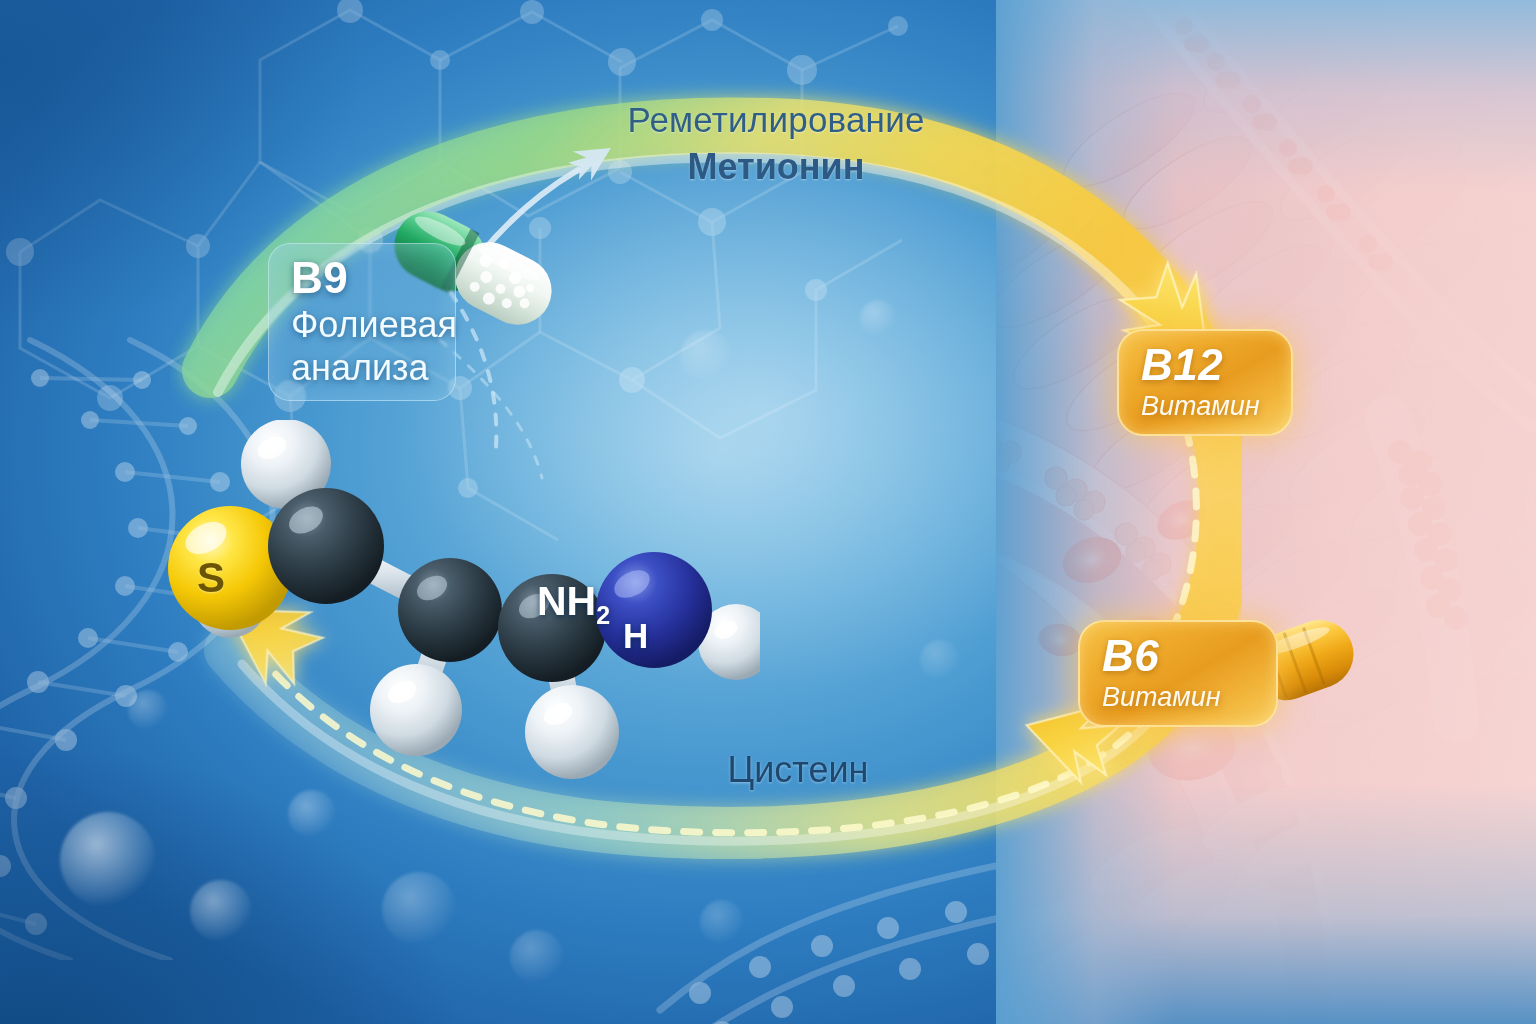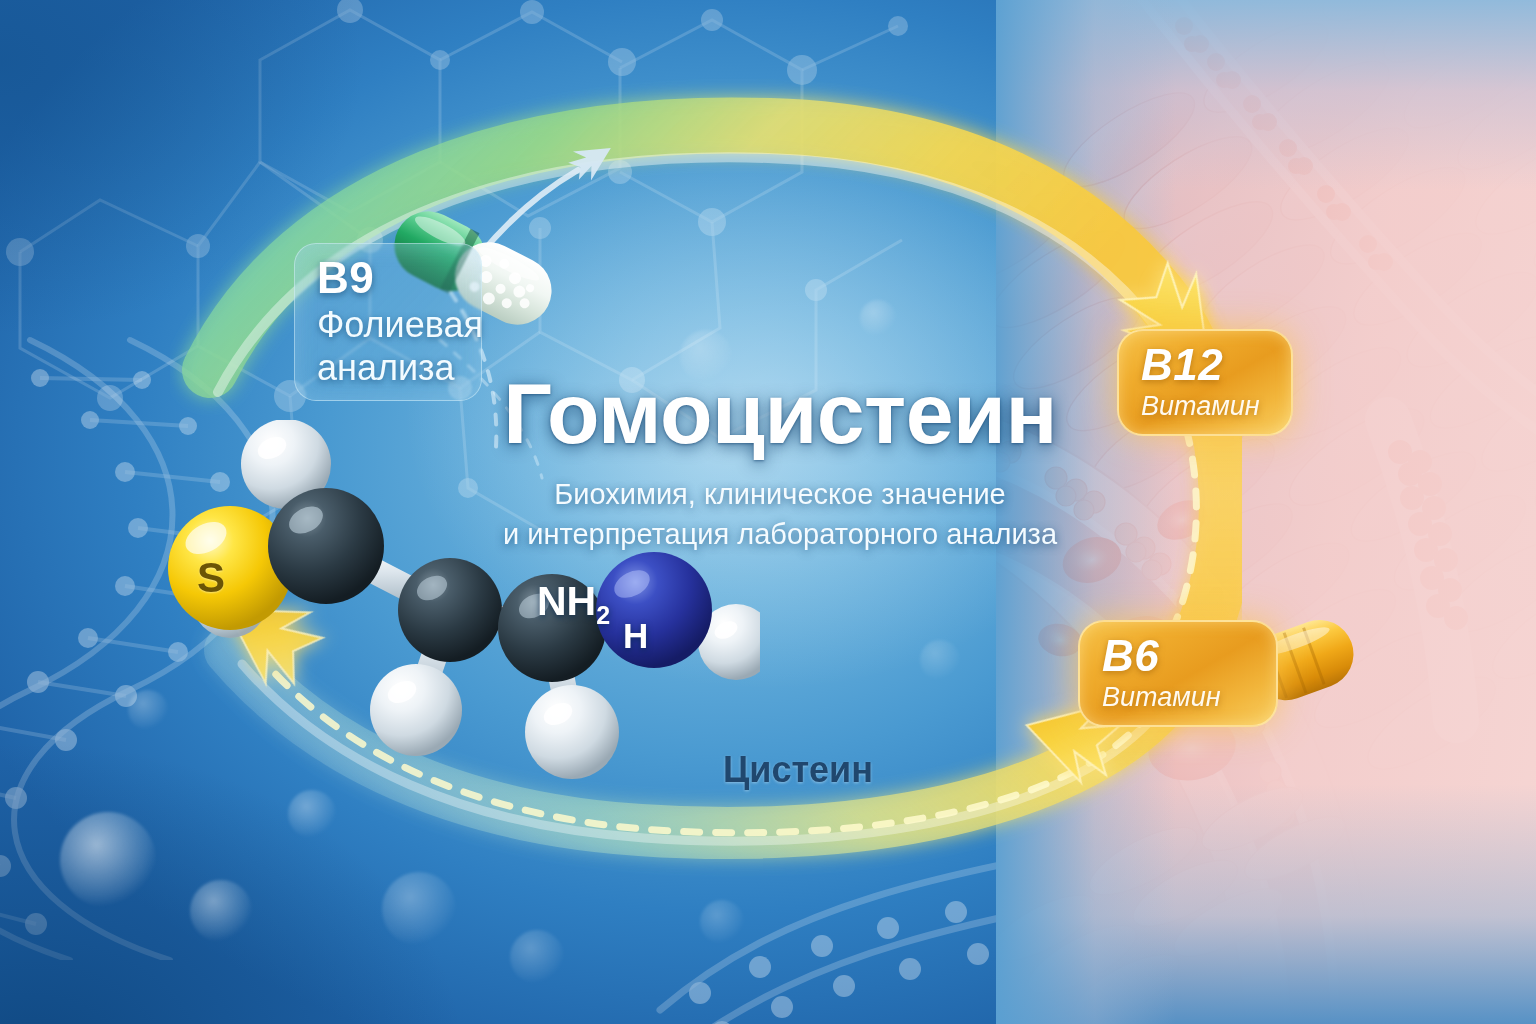--- a/index.html
+++ b/index.html
@@ -57,21 +57,20 @@
   .badge{position:absolute;border-radius:22px;padding:12px 22px 14px 22px;line-height:1;}
   .badge .b-code{display:block;font-weight:bold;letter-spacing:.5px;}
   .badge .b-sub{display:block;}
 
   #badge-b9{
     left:268px;top:243px;width:188px;
     background:linear-gradient(135deg, rgba(150,205,232,.30), rgba(120,185,222,.16));
     border:1.5px solid rgba(215,240,252,.55);
     box-shadow:0 0 22px rgba(180,225,248,.25) inset;
     backdrop-filter:blur(1px);
-    margin-left:26px;
   }
   #badge-b9 .b-code{font-size:44px;color:#ffffff;text-shadow:0 2px 7px rgba(10,55,95,.6);}
   #badge-b9 .b-sub{font-size:36px;color:#f2fbff;margin-top:7px;text-shadow:0 2px 6px rgba(10,55,95,.55);}
 
   .badge-gold{
     border-radius:26px;
     background:linear-gradient(150deg,#f6c34a 0%,#f0ad2e 26%,#e89c1f 54%,#f2b63c 78%,#f8cf63 100%);
     border:2px solid rgba(255,233,168,.85);
     box-shadow:0 0 34px rgba(250,196,80,.70), 0 0 14px rgba(255,226,150,.55) inset;
     font-style:italic;
@@ -87,21 +86,21 @@
   #badge-b6 .b-code{font-size:44px;}
   #badge-b6 .b-sub{font-size:27px;margin-top:6px;}
 
   
   .pathway-top{position:absolute;left:586px;top:100px;width:380px;text-align:center;}
   .pathway-top .p-line1{font-size:35px;color:#2f5f86;letter-spacing:.2px;text-shadow:0 1px 2px rgba(255,255,255,.45);}
   .pathway-top .p-line2{font-size:36px;font-weight:bold;color:#2c5a84;margin-top:6px;text-shadow:0 1px 2px rgba(255,255,255,.4);}
 
   .pathway-bot{position:absolute;left:608px;top:744px;width:380px;text-align:center;}
   .pathway-bot .p-line1{font-size:34px;color:#f4fbff;text-shadow:0 2px 7px rgba(18,70,115,.65);}
-  .pathway-bot .p-line2{font-size:36px;font-weight:bold;color:#20476e;margin-top:5px;text-shadow:0 1px 3px rgba(210,235,250,.5);}
+  .pathway-bot .p-line2{font-size:36px;font-weight:normal;color:#20476e;margin-top:5px;text-shadow:0 1px 3px rgba(210,235,250,.5);}
 
   .title-block{position:absolute;left:430px;top:370px;width:700px;text-align:center;}
   .main-title{
     font-size:86px;font-weight:bold;color:#ffffff;letter-spacing:-.5px;line-height:1;
     text-shadow:0 3px 16px rgba(16,64,108,.72), 0 1px 3px rgba(16,64,108,.6);
   }
   .subtitle{
     margin-top:18px;font-size:29px;color:#f4fbff;line-height:1.38;
     text-shadow:0 2px 8px rgba(18,70,115,.72);
   }
@@ -683,28 +682,25 @@
     <circle cx="534" cy="190" r="58" fill="url(#sphN)"></circle>
     <ellipse cx="512" cy="164" rx="19" ry="12" fill="rgba(190,205,255,.45)" transform="rotate(-28 512 164)"></ellipse>
   </svg>
 
   <div class="atom-label" id="lbl-s">S</div>
   <div class="atom-label" id="lbl-nh2">
     <span>NH</span><sub>2</sub>
   </div>
   <div class="atom-label" id="lbl-h">H</div>
 
-
-  <div class="title-block">
-    <div class="main-title">Гомоцистеин</div>
-    <div class="subtitle">
-      <div>Биохимия, клиническое значение</div>
-      <div>и интерпретация лабораторного анализа</div>
-    </div>
+  <div class="pathway-top">
+    <div class="p-line1">Реметилирование</div>
+    <div class="p-line2">Метионин</div>
   </div>
+
 
   <div class="pathway-bot">
     <div class="p-line2">Цистеин</div>
   </div>
 
   <div class="badge" id="badge-b9">
     <span class="b-code">B9</span>
     <span class="b-sub">Фолиевая</span>
     <span class="b-sub">анализа</span>
   </div>

